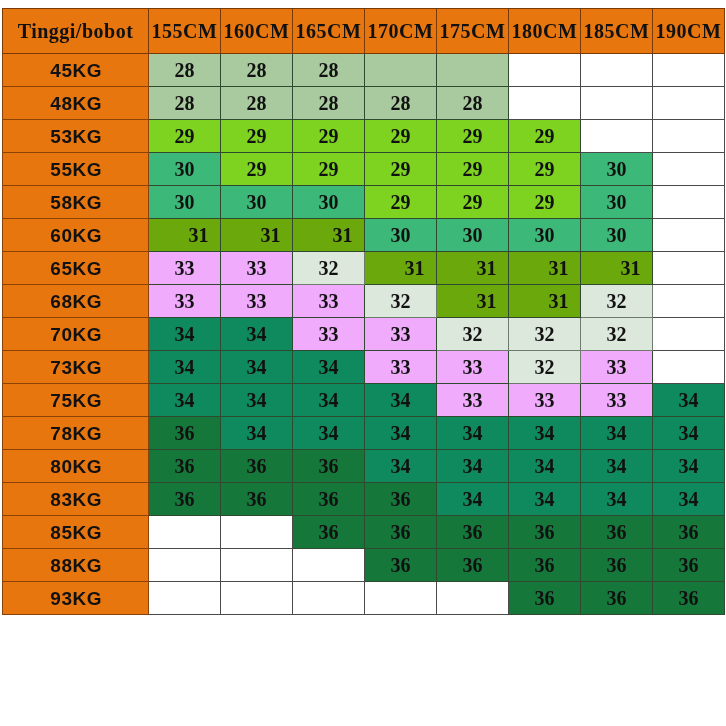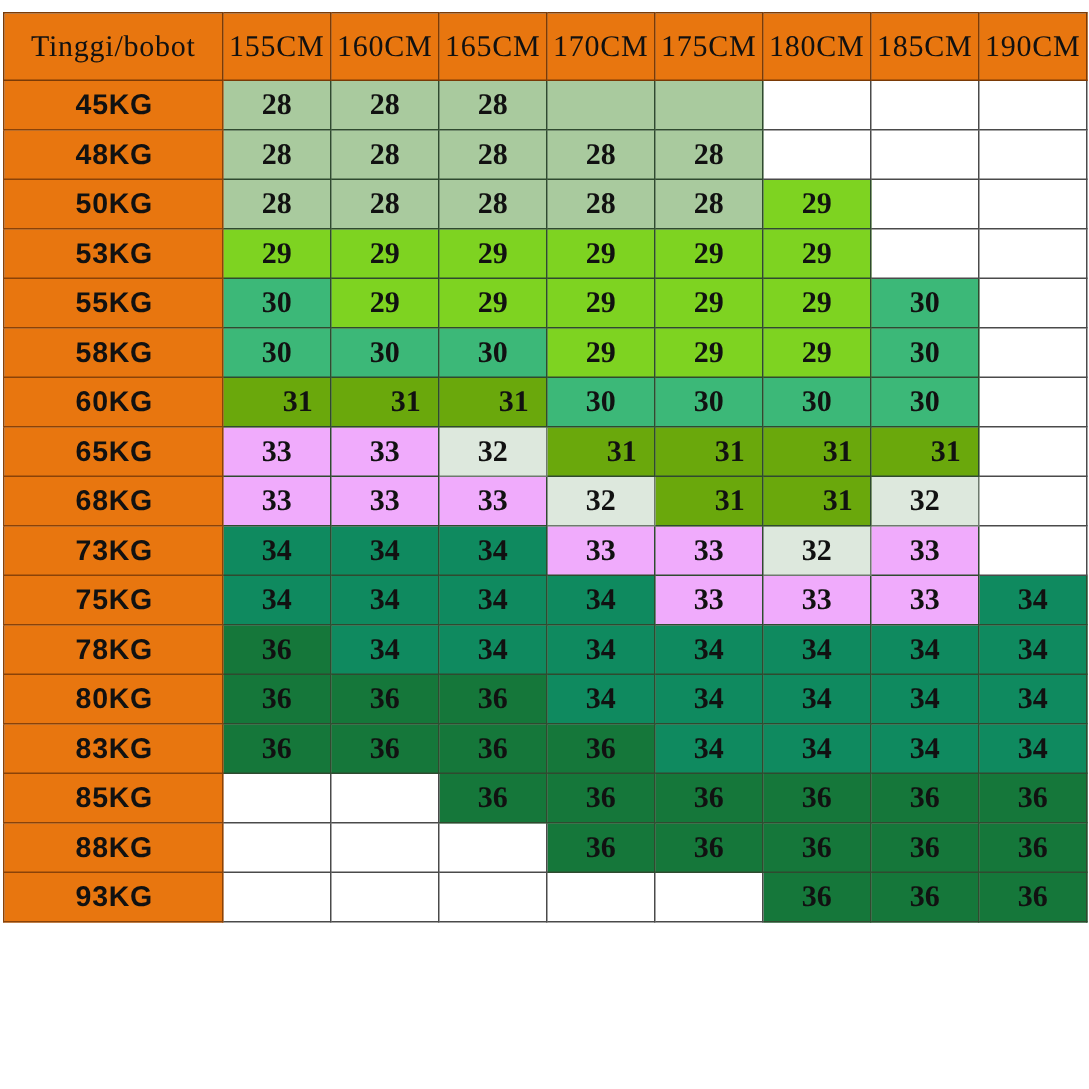--- a/index.html
+++ b/index.html
@@ -38,21 +38,21 @@
     line-height: 1;
     color: #111111;
   }
 
   
   tr.header-row th {
     background: #e8760f;
     height: 44px;
     border-color: #7a3a06;
     font-family: "Liberation Serif", "DejaVu Serif", serif;
-    font-weight: 400;
+    font-weight: 700;
     font-size: 20px;
     letter-spacing: 0.5px;
   }
   th.corner-header {
     font-family: "DejaVu Sans Mono", "Liberation Mono", monospace;
     font-weight: 700;
     font-size: 18px;
     letter-spacing: 0px;
     text-align: center;
   }
@@ -146,31 +146,20 @@
           <td class="data-cell v-28">28</td>
           <td class="data-cell v-28">28</td>
           <td class="data-cell v-28">28</td>
           <td class="data-cell v-28">28</td>
           <td class="data-cell v-28">28</td>
           <td class="data-cell v-empty"></td>
           <td class="data-cell v-empty"></td>
           <td class="data-cell v-empty"></td>
         </tr>
         <tr class="data-row">
-          <td class="row-label">50KG</td>
-          <td class="data-cell v-28">28</td>
-          <td class="data-cell v-28">28</td>
-          <td class="data-cell v-28">28</td>
-          <td class="data-cell v-28">28</td>
-          <td class="data-cell v-28">28</td>
-          <td class="data-cell v-29">29</td>
-          <td class="data-cell v-empty"></td>
-          <td class="data-cell v-empty"></td>
-        </tr>
-        <tr class="data-row">
           <td class="row-label">53KG</td>
           <td class="data-cell v-29">29</td>
           <td class="data-cell v-29">29</td>
           <td class="data-cell v-29">29</td>
           <td class="data-cell v-29">29</td>
           <td class="data-cell v-29">29</td>
           <td class="data-cell v-29">29</td>
           <td class="data-cell v-empty"></td>
           <td class="data-cell v-empty"></td>
         </tr>
@@ -219,20 +208,31 @@
           <td class="data-cell v-empty"></td>
         </tr>
         <tr class="data-row">
           <td class="row-label">68KG</td>
           <td class="data-cell v-33">33</td>
           <td class="data-cell v-33">33</td>
           <td class="data-cell v-33">33</td>
           <td class="data-cell v-32">32</td>
           <td class="data-cell v-31">31</td>
           <td class="data-cell v-31">31</td>
+          <td class="data-cell v-32">32</td>
+          <td class="data-cell v-empty"></td>
+        </tr>
+        <tr class="data-row">
+          <td class="row-label">70KG</td>
+          <td class="data-cell v-34">34</td>
+          <td class="data-cell v-34">34</td>
+          <td class="data-cell v-33">33</td>
+          <td class="data-cell v-33">33</td>
+          <td class="data-cell v-32">32</td>
+          <td class="data-cell v-32">32</td>
           <td class="data-cell v-32">32</td>
           <td class="data-cell v-empty"></td>
         </tr>
         <tr class="data-row">
           <td class="row-label">73KG</td>
           <td class="data-cell v-34">34</td>
           <td class="data-cell v-34">34</td>
           <td class="data-cell v-34">34</td>
           <td class="data-cell v-33">33</td>
           <td class="data-cell v-33">33</td>

